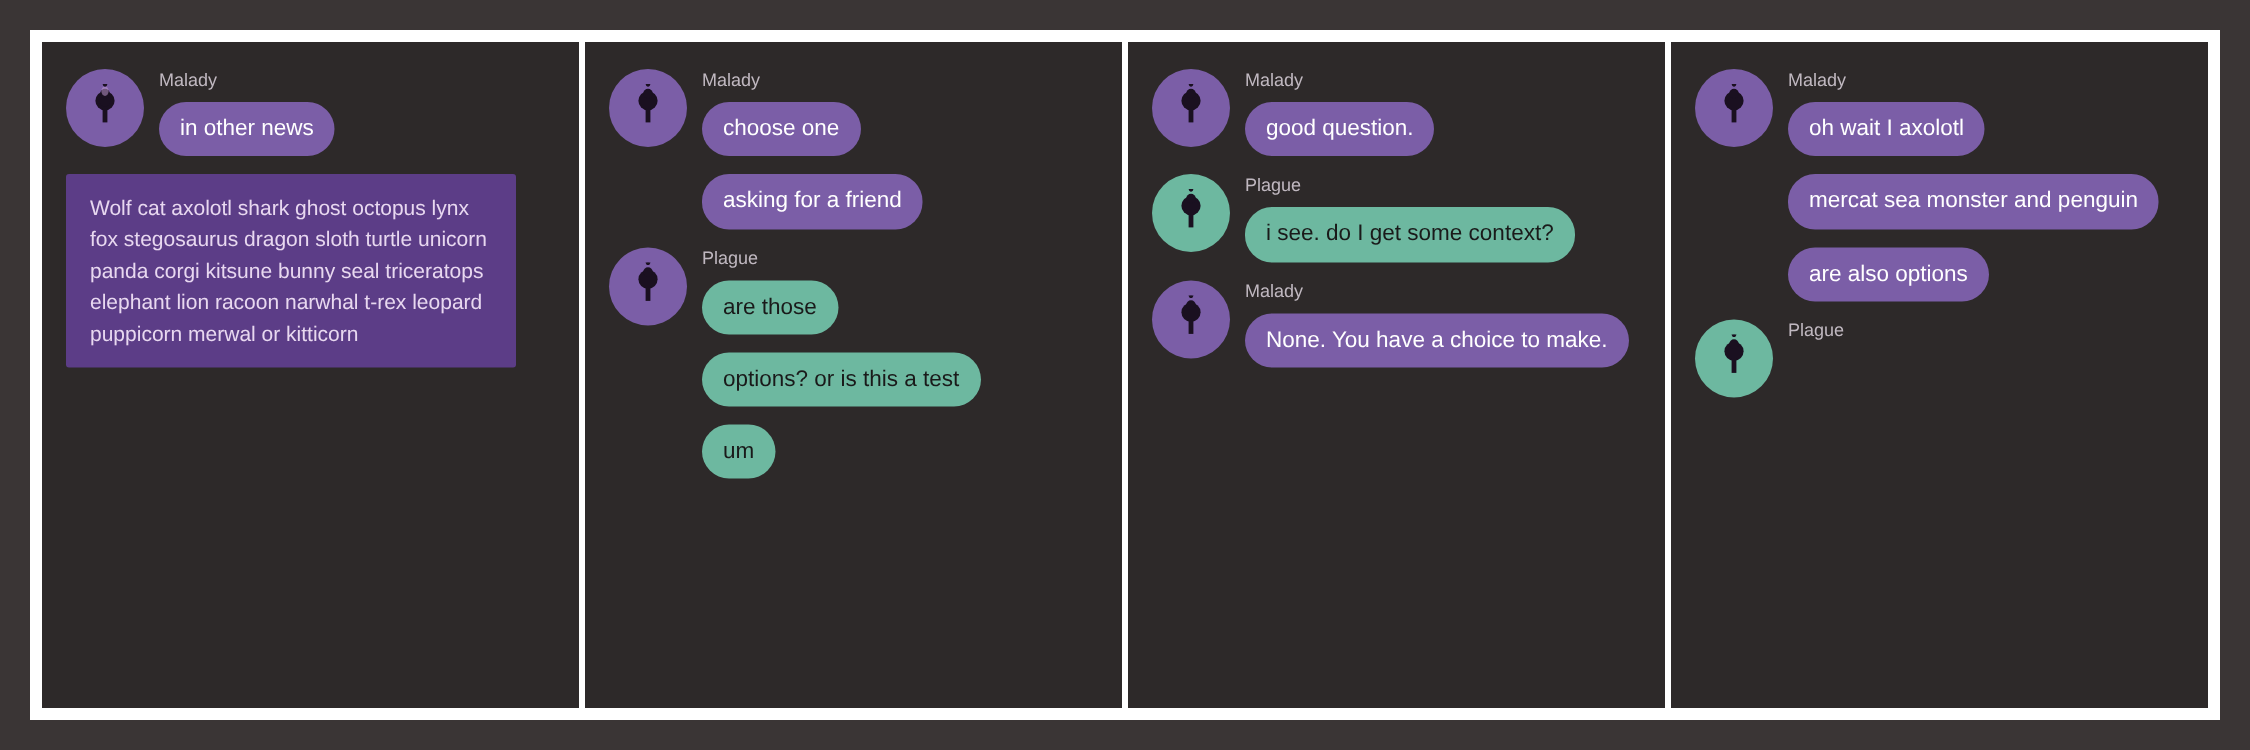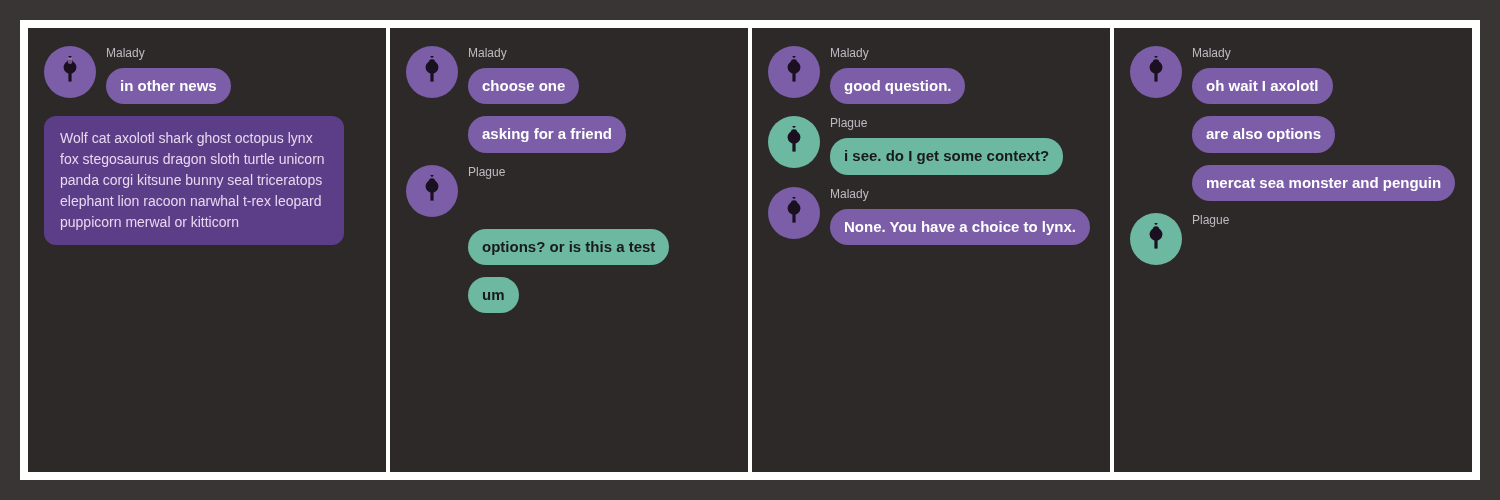--- a/index.html
+++ b/index.html
@@ -56,38 +56,38 @@
     }
     .username {
       color: #c0b8c0;
       font-size: 12px;
       margin-bottom: 2px;
     }
     .bubble {
       border-radius: 18px;
       padding: 8px 14px;
       font-size: 15px;
-      font-weight: 700;
+      font-weight: 400;
       display: inline-block;
       max-width: 280px;
       line-height: 1.35;
     }
     .bubble-purple {
       background: #7b5ea7;
       color: #fff;
     }
     .bubble-teal {
       background: #6db8a0;
       color: #1a1a1a;
       text-align: center;
     }
     .bubble-text {
       background: #5c3d87;
       color: #e8d8f0;
-      border-radius: 12px;
+      border-radius: 2px;
       padding: 12px 16px;
       font-size: 14px;
       line-height: 1.5;
       max-width: 300px;
     }
     .standalone-bubble {
       margin-left: 62px;
     }
   </style>
 </head>
@@ -142,20 +142,21 @@
         <svg class="avatar-icon" viewBox="0 0 40 40">
           <circle cx="20" cy="14" r="8" fill="#1a1020"></circle>
           <rect x="18" y="20" width="4" height="12" fill="#1a1020"></rect>
           <circle cx="20" cy="8" r="4" fill="#1a1020"></circle>
           <line x1="20" y1="2" x2="20" y2="0" stroke="#1a1020" stroke-width="2"></line>
           <circle cx="20" cy="0" r="2" fill="#1a1020"></circle>
         </svg>
       </div>
       <div class="message-group">
         <div class="username">Plague</div>
+        <div class="bubble bubble-teal">are those</div>
       </div>
     </div>
     <div class="standalone-bubble">
       <div class="bubble bubble-teal">options? or is this a test</div>
     </div>
     <div class="standalone-bubble">
       <div class="bubble bubble-teal">um</div>
     </div>
   </div>
 
@@ -195,21 +196,21 @@
         <svg class="avatar-icon" viewBox="0 0 40 40">
           <circle cx="20" cy="14" r="8" fill="#1a1020"></circle>
           <rect x="18" y="20" width="4" height="12" fill="#1a1020"></rect>
           <circle cx="20" cy="8" r="4" fill="#1a1020"></circle>
           <line x1="20" y1="2" x2="20" y2="0" stroke="#1a1020" stroke-width="2"></line>
           <circle cx="20" cy="0" r="2" fill="#1a1020"></circle>
         </svg>
       </div>
       <div class="message-group">
         <div class="username">Malady</div>
-        <div class="bubble bubble-purple">None. You have a choice to lynx.</div>
+        <div class="bubble bubble-purple">None. You have a choice to make.</div>
       </div>
     </div>
   </div>
 
   <div class="panel">
     <div class="message-row">
       <div class="avatar avatar-purple">
         <svg class="avatar-icon" viewBox="0 0 40 40">
           <circle cx="20" cy="14" r="8" fill="#1a1020"></circle>
           <rect x="18" y="20" width="4" height="12" fill="#1a1020"></rect>
@@ -217,25 +218,25 @@
           <line x1="20" y1="2" x2="20" y2="0" stroke="#1a1020" stroke-width="2"></line>
           <circle cx="20" cy="0" r="2" fill="#1a1020"></circle>
         </svg>
       </div>
       <div class="message-group">
         <div class="username">Malady</div>
         <div class="bubble bubble-purple">oh wait I axolotl</div>
       </div>
     </div>
     <div class="standalone-bubble">
+      <div class="bubble bubble-purple">mercat sea monster and penguin</div>
+    </div>
+    <div class="standalone-bubble">
       <div class="bubble bubble-purple">are also options</div>
     </div>
-    <div class="standalone-bubble">
-      <div class="bubble bubble-purple">mercat sea monster and penguin</div>
-    </div>
     <div class="message-row">
       <div class="avatar avatar-teal">
         <svg class="avatar-icon" viewBox="0 0 40 40">
           <circle cx="20" cy="14" r="8" fill="#1a1020"></circle>
           <rect x="18" y="20" width="4" height="12" fill="#1a1020"></rect>
           <circle cx="20" cy="8" r="4" fill="#1a1020"></circle>
           <line x1="20" y1="2" x2="20" y2="0" stroke="#1a1020" stroke-width="2"></line>
           <circle cx="20" cy="0" r="2" fill="#1a1020"></circle>
         </svg>
       </div>

